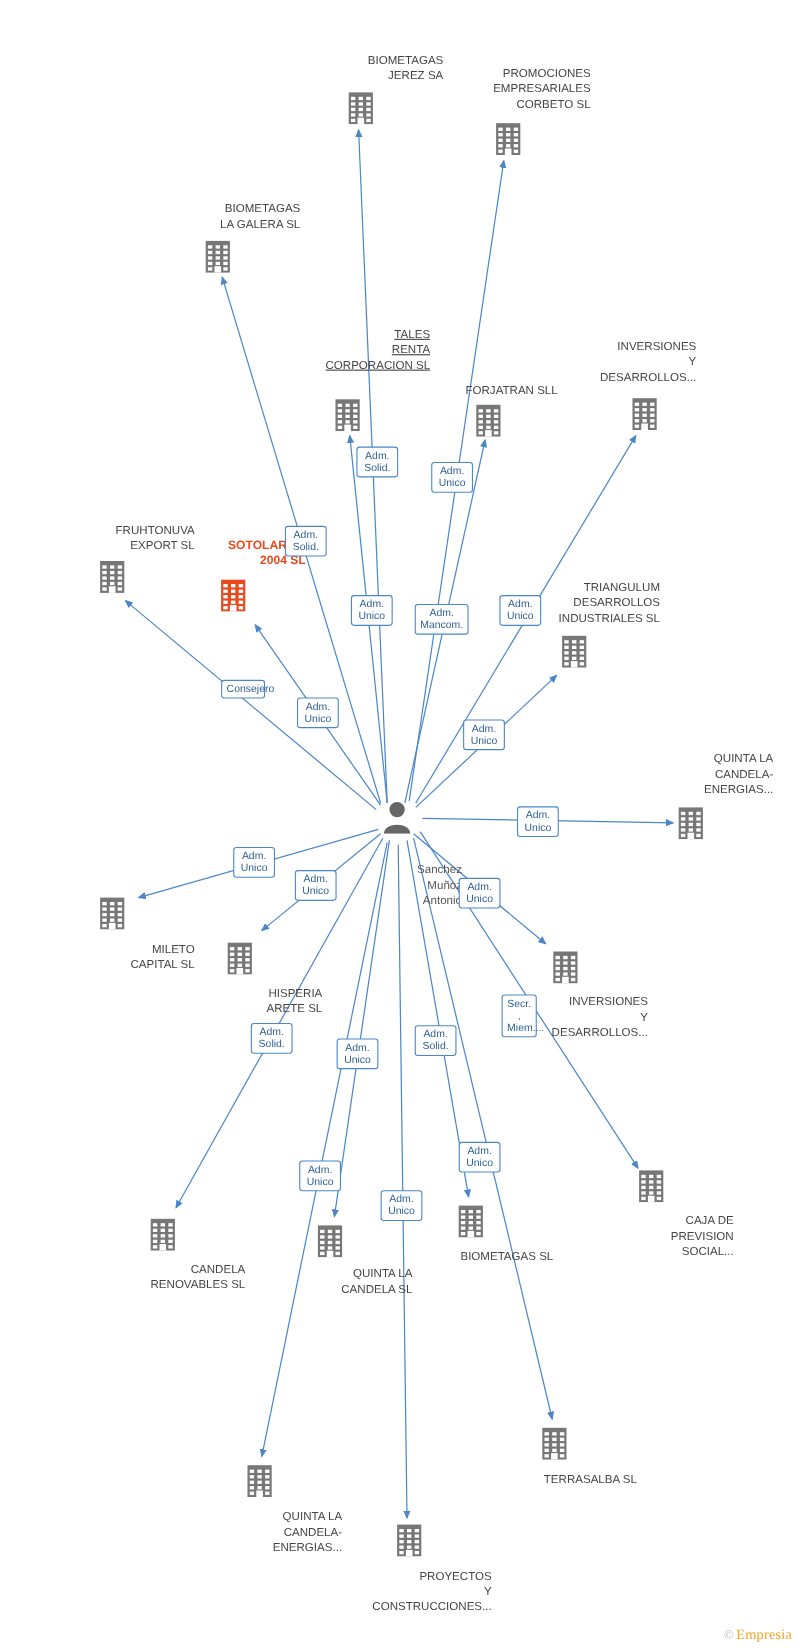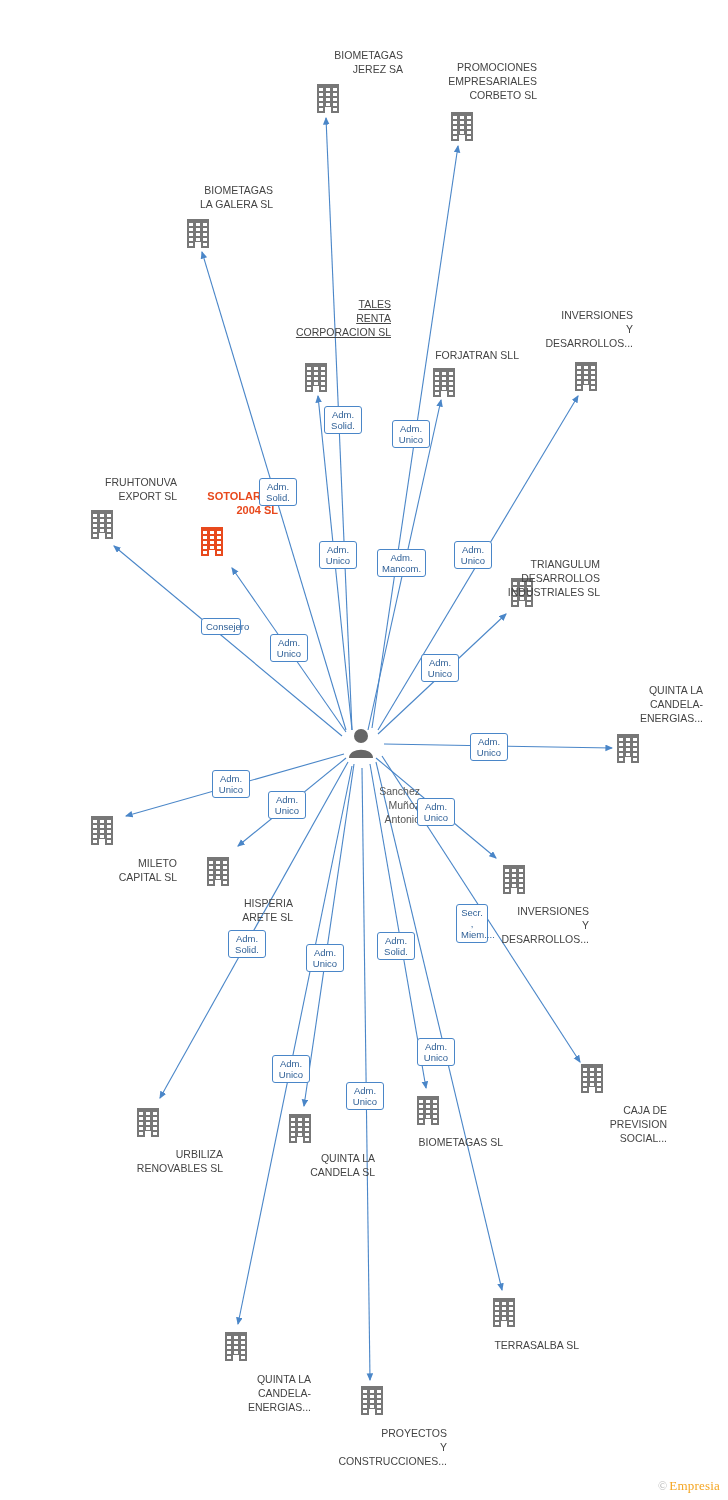--- a/index.html
+++ b/index.html
@@ -213,21 +213,21 @@
             <rect x="11" y="15" width="4" height="3" fill="#ffffff"></rect>
             <rect x="18" y="15" width="4" height="3" fill="#ffffff"></rect>
             <rect x="4" y="20" width="4" height="3" fill="#ffffff"></rect>
             <rect x="11" y="20" width="4" height="3" fill="#ffffff"></rect>
             <rect x="18" y="20" width="4" height="3" fill="#ffffff"></rect>
             <rect x="4" y="25" width="4" height="3" fill="#ffffff"></rect>
             <rect x="11" y="25" width="4" height="3" fill="#ffffff"></rect>
             <rect x="18" y="25" width="4" height="3" fill="#ffffff"></rect>
     <rect x="10" y="24" width="6" height="6" fill="#ffffff"></rect>
   </svg></span></div>
-      <div class="node-label" style="position: absolute; width: 150px; left: 369px; top: 348px;">FORJATRAN SLL</div>
+      <div class="node-label" style="position: absolute; width: 150px; left: 357px; top: 348px;">FORJATRAN SLL</div>
       <div class="node" style="left: 526px; top: 361px; width: 120px;"><span><svg class="bldg" width="26" height="30" viewBox="0 0 26 30">
     <rect x="2" y="1" width="22" height="29" fill="#777777"></rect>
     <rect x="4" y="5" width="4" height="3" fill="#ffffff"></rect>
             <rect x="11" y="5" width="4" height="3" fill="#ffffff"></rect>
             <rect x="18" y="5" width="4" height="3" fill="#ffffff"></rect>
             <rect x="4" y="10" width="4" height="3" fill="#ffffff"></rect>
             <rect x="11" y="10" width="4" height="3" fill="#ffffff"></rect>
             <rect x="18" y="10" width="4" height="3" fill="#ffffff"></rect>
             <rect x="4" y="15" width="4" height="3" fill="#ffffff"></rect>
             <rect x="11" y="15" width="4" height="3" fill="#ffffff"></rect>
@@ -297,21 +297,21 @@
             <rect x="11" y="15" width="4" height="3" fill="#ffffff"></rect>
             <rect x="18" y="15" width="4" height="3" fill="#ffffff"></rect>
             <rect x="4" y="20" width="4" height="3" fill="#ffffff"></rect>
             <rect x="11" y="20" width="4" height="3" fill="#ffffff"></rect>
             <rect x="18" y="20" width="4" height="3" fill="#ffffff"></rect>
             <rect x="4" y="25" width="4" height="3" fill="#ffffff"></rect>
             <rect x="11" y="25" width="4" height="3" fill="#ffffff"></rect>
             <rect x="18" y="25" width="4" height="3" fill="#ffffff"></rect>
     <rect x="10" y="24" width="6" height="6" fill="#ffffff"></rect>
   </svg></span></div>
-      <div class="node-label" style="position: absolute; width: 150px; left: 450px; top: 527px; margin-top: 30px;">TRIANGULUM
+      <div class="node-label" style="position: absolute; width: 150px; left: 450px; top: 527px;">TRIANGULUM
 DESARROLLOS
 INDUSTRIALES SL</div>
       <div class="node" style="left: 568px; top: 733px; width: 120px;"><span><svg class="bldg" width="26" height="30" viewBox="0 0 26 30">
     <rect x="2" y="1" width="22" height="29" fill="#777777"></rect>
     <rect x="4" y="5" width="4" height="3" fill="#ffffff"></rect>
             <rect x="11" y="5" width="4" height="3" fill="#ffffff"></rect>
             <rect x="18" y="5" width="4" height="3" fill="#ffffff"></rect>
             <rect x="4" y="10" width="4" height="3" fill="#ffffff"></rect>
             <rect x="11" y="10" width="4" height="3" fill="#ffffff"></rect>
             <rect x="18" y="10" width="4" height="3" fill="#ffffff"></rect>
@@ -427,21 +427,21 @@
             <rect x="11" y="15" width="4" height="3" fill="#ffffff"></rect>
             <rect x="18" y="15" width="4" height="3" fill="#ffffff"></rect>
             <rect x="4" y="20" width="4" height="3" fill="#ffffff"></rect>
             <rect x="11" y="20" width="4" height="3" fill="#ffffff"></rect>
             <rect x="18" y="20" width="4" height="3" fill="#ffffff"></rect>
             <rect x="4" y="25" width="4" height="3" fill="#ffffff"></rect>
             <rect x="11" y="25" width="4" height="3" fill="#ffffff"></rect>
             <rect x="18" y="25" width="4" height="3" fill="#ffffff"></rect>
     <rect x="10" y="24" width="6" height="6" fill="#ffffff"></rect>
   </svg></span></div>
-      <div class="node-label" style="position: absolute; width: 150px; left: 73px; top: 1147px;">URBILIZA
+      <div class="node-label" style="position: absolute; width: 150px; left: 73px; top: 1147px;">CANDELA
 RENOVABLES SL</div>
       <div class="node" style="left: 240px; top: 1113px; width: 120px;"><span><svg class="bldg" width="26" height="30" viewBox="0 0 26 30">
     <rect x="2" y="1" width="22" height="29" fill="#777777"></rect>
     <rect x="4" y="5" width="4" height="3" fill="#ffffff"></rect>
             <rect x="11" y="5" width="4" height="3" fill="#ffffff"></rect>
             <rect x="18" y="5" width="4" height="3" fill="#ffffff"></rect>
             <rect x="4" y="10" width="4" height="3" fill="#ffffff"></rect>
             <rect x="11" y="10" width="4" height="3" fill="#ffffff"></rect>
             <rect x="18" y="10" width="4" height="3" fill="#ffffff"></rect>
             <rect x="4" y="15" width="4" height="3" fill="#ffffff"></rect>

